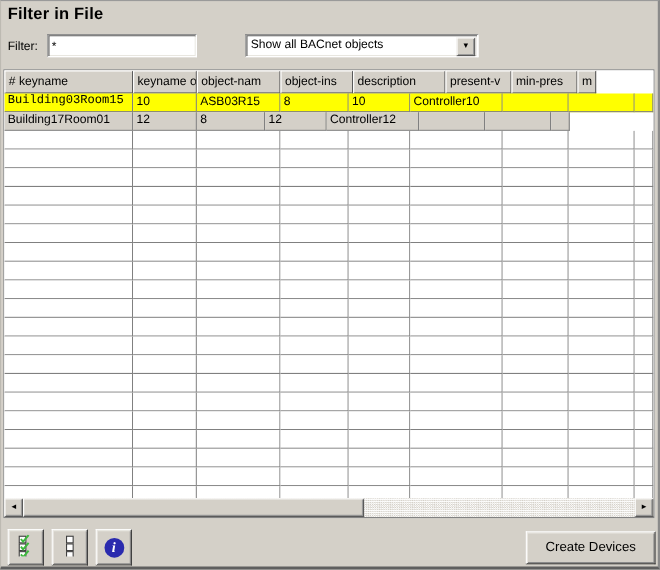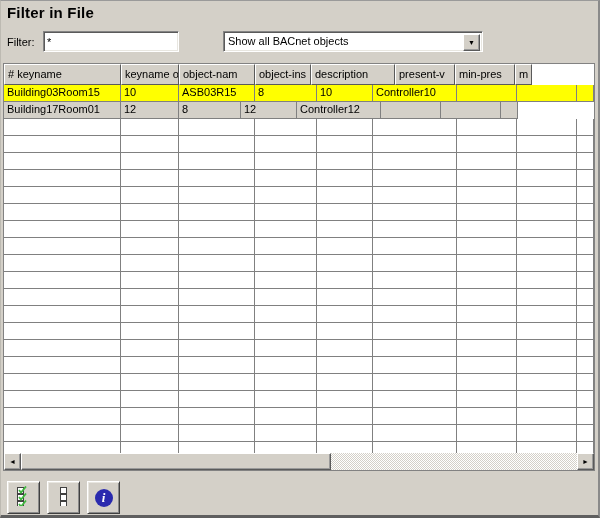--- a/index.html
+++ b/index.html
@@ -14,21 +14,21 @@
   .filter-label{position:absolute;left:6px;top:35px;}
   .sunken{
     background:#fff;box-sizing:border-box;
     border:1px solid;border-color:#848484 #fff #fff #848484;
     box-shadow:inset 1px 1px 0 #5a5a5a, inset -1px -1px 0 #e8e6e0;
   }
   .filter-input{
     position:absolute;left:42px;top:30px;width:136px;height:21px;
     font-family:"Liberation Sans",sans-serif;font-size:11px;padding:2px 3px;outline:none;
   }
-  .combo{position:absolute;left:222px;top:30px;width:260px;height:21px;cursor:default;}
+  .combo{position:absolute;left:222px;top:30px;width:212px;height:21px;cursor:default;}
   .combo-text{position:absolute;left:4px;top:3px;right:20px;white-space:nowrap;overflow:hidden;}
   .combo-btn{
     position:absolute;top:2px;right:2px;width:17px;height:17px;line-height:15px;
     text-align:center;font-size:7px;background:#d4d0c8;
     border:1px solid;border-color:#fff #5a5a5a #5a5a5a #fff;
     box-shadow:inset -1px -1px 0 #9a9a9a;box-sizing:border-box;
   }
   .table-panel{
     position:absolute;left:2px;top:62px;width:592px;height:408px;
     background:#fff;box-sizing:border-box;border:1px solid #828282;
@@ -102,28 +102,28 @@
     <span class="combo-text">Show all BACnet objects</span>
     <span class="combo-btn">▼</span>
   </div>
 
   <div class="table-panel">
     <div class="grid" id="grid">
         <div class="row header">
           <div class="cell hcell" style="width: 117px;"># keyname</div>
           <div class="cell hcell" style="width: 58px;">keyname ob</div>
           <div class="cell hcell" style="width: 76px;">object-nam</div>
-          <div class="cell hcell" style="width: 56px;">object-ins</div>
+          <div class="cell hcell" style="width: 66px;">object-ins</div>
           <div class="cell hcell" style="width: 84px;">description</div>
           <div class="cell hcell" style="width: 60px;">present-v</div>
           <div class="cell hcell" style="width: 60px;">min-pres</div>
           <div class="cell hcell" style="width: 17px;">m</div>
         </div>
         <div class="row hl">
-          <div class="cell" style="width: 117px;">Building03Room15</div>
+          <div class="cell" style="width: 117px; font-family: Liberation Mono, monospace;">Building03Room15</div>
           <div class="cell" style="width: 58px;">10</div>
           <div class="cell" style="width: 76px;">ASB03R15</div>
           <div class="cell" style="width: 62px;">8</div>
           <div class="cell" style="width: 56px;">10</div>
           <div class="cell" style="width: 84px;">Controller10</div>
           <div class="cell" style="width: 60px;"></div>
           <div class="cell" style="width: 60px;"></div>
           <div class="cell" style="width: 17px;"></div>
         </div>
         <div class="row filled">
@@ -390,14 +390,15 @@
           <rect x="5.5" y="15.5" width="6" height="6"></rect>
         </g>
       </svg>
     </span>
   </button>
 
   <button class="icon-btn btn-3">
     <span class="info-circle">i</span>
   </button>
 
+  <div class="create-btn">Create Devices</div>
 
 </div>
 
 </body></html>

